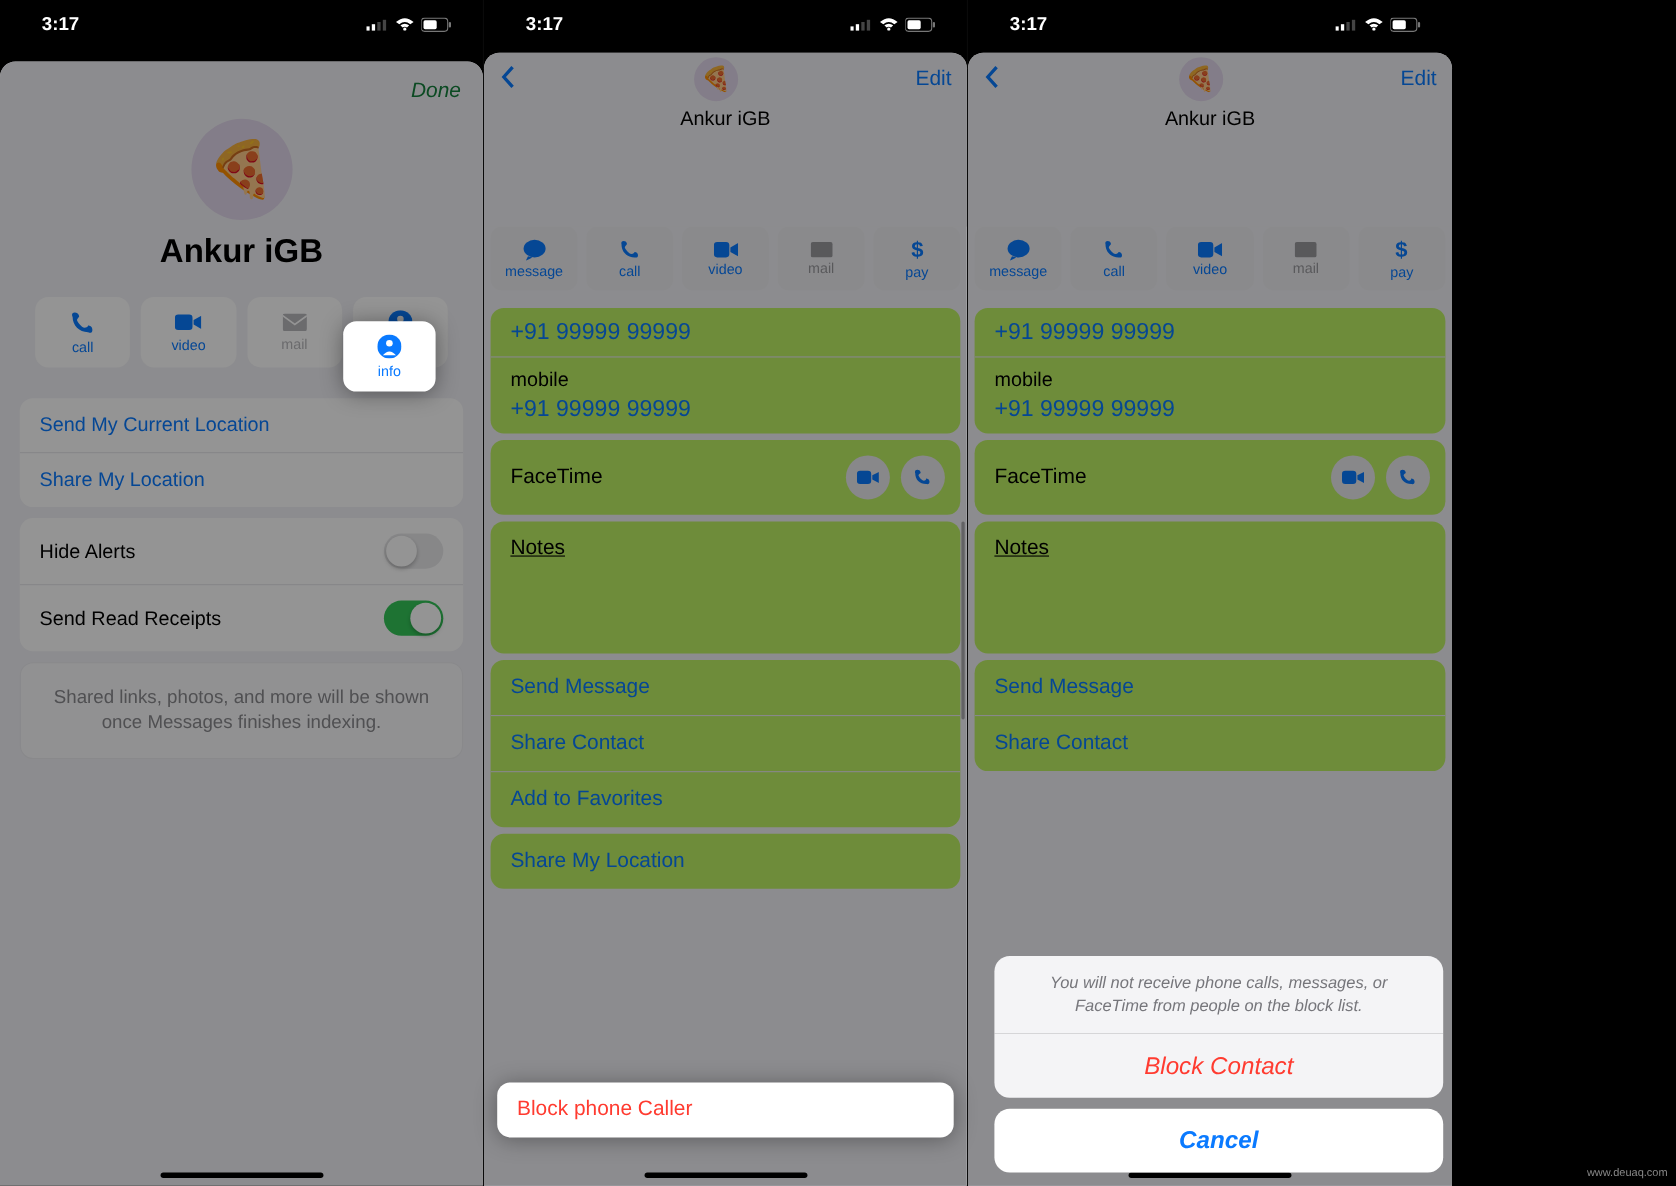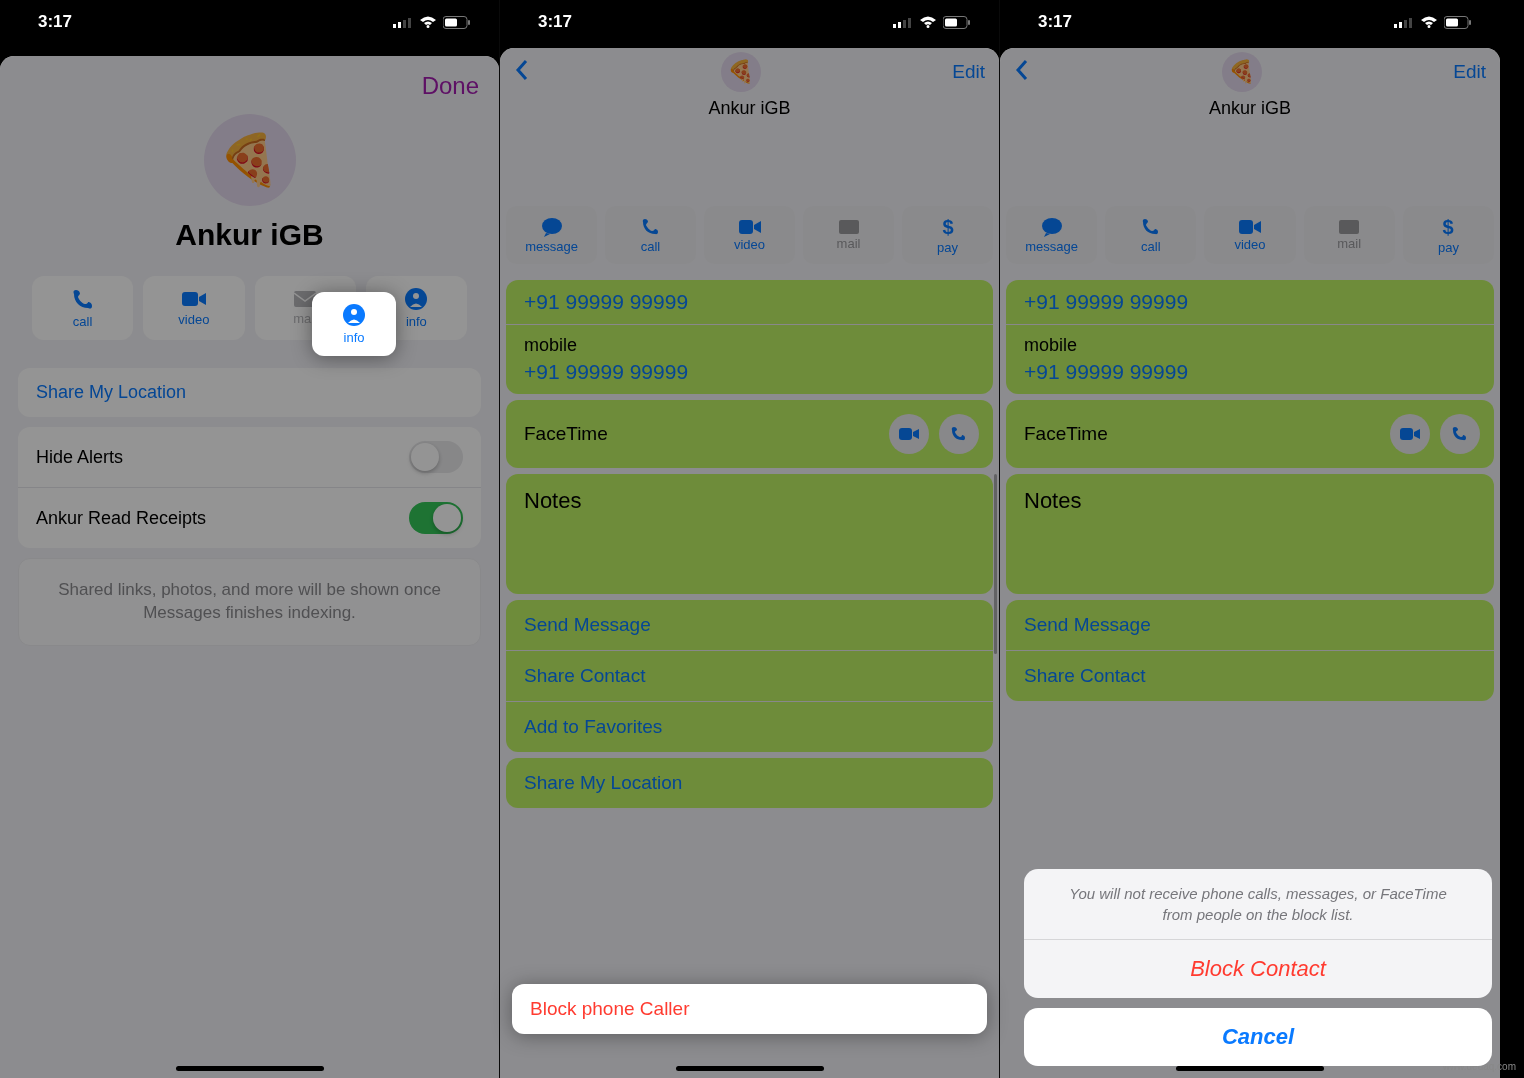--- a/index.html
+++ b/index.html
@@ -1,27 +1,27 @@
 <!DOCTYPE html>
 <html><head>
 <meta charset="utf-8">
 <style>
   * { box-sizing: border-box; margin: 0; padding: 0; font-family: -apple-system, "Helvetica Neue", Arial, sans-serif; -webkit-font-smoothing: antialiased; }
   body { background: #000; width: 1524px; height: 1078px; overflow: hidden; position: relative; }
   .watermark { position: absolute; right: 8px; bottom: 6px; color: #888; font-size: 10px; }
   .phones { display: flex; width: 100%; height: 100%; }
-  .phone { width: 500px; height: 100%; background: #000; position: relative; border-right: 1px solid rgba(255,255,255,0.04); }
+  .phone { width: 440px; height: 100%; background: #000; position: relative; border-right: 1px solid rgba(255,255,255,0.04); }
   .phone:last-child { border-right: none; }
   .statusbar { height: 44px; display: flex; justify-content: space-between; align-items: center; padding: 0 28px 0 38px; color: #fff; font-size: 17px; font-weight: 600; }
   .sb-right { display: flex; align-items: center; gap: 6px; }
   .sheet { position: absolute; left: 0; right: 0; top: 56px; bottom: 0; background: #f2f2f6; border-radius: 14px 14px 0 0; overflow: hidden; }
   .dim-overlay::after { content:""; position:absolute; inset:0; background:rgba(0,0,0,0.42); pointer-events:none; border-radius: 14px 14px 0 0;}
   
   .header1 { display:flex; justify-content:flex-end; padding: 16px 20px 6px; }
-  .done { color:#a21caf; font-size:24px; }
+  .done { color:#15803d; font-size:19px;font-style:italic; }
   .avatar-big { width: 92px; height:92px; border-radius:50%; background:#e2d7ec; display:flex; align-items:center;justify-content:center; font-size:50px; margin: 8px auto 12px; }
   .name-big { text-align:center; font-size:30px; font-weight:700; color:#000; margin-bottom: 24px;}
   .action-row { display:flex; gap:10px; padding: 0 32px 18px; }
   .action-btn { flex:1; background:#fff; border-radius:12px; height:64px; display:flex; flex-direction:column; align-items:center; justify-content:center; gap:4px;}
   .action-btn.disabled .a-label, .action-btn.disabled svg { color:#b8b8bc; fill:#b8b8bc; }
   .a-label { font-size: 13px; color:#0a7aff; }
   .action-btn svg { fill:#0a7aff; }
   .action-row2 { display:flex; gap:8px; padding: 0 6px 10px; }
   .action-btn2 { flex:1; background:#eeeef2; border-radius:10px; height:58px; display:flex; flex-direction:column; align-items:center; justify-content:center; gap:2px;}
   .action-btn2 .a-label { font-size: 13px; color:#0a7aff; }
@@ -43,21 +43,21 @@
   .nav .edit { color:#0a7aff; font-size:19px; }
   .content { position:absolute; left:0; right:0; top:158px; bottom:0; overflow:hidden; background:#f2f2f6;}
   .card2 { margin: 6px; background:#bef264; border-radius:12px; overflow:hidden;}
   .cell2 { padding: 10px 18px; }
   .num { color:#0a7aff; font-size: 21px; font-weight:400; }
   .label { color:#000; font-size:18px; margin-bottom:4px;}
   .ftrow { display:flex; align-items:center; justify-content:space-between; padding: 14px 14px 14px 18px;}
   .ftrow .ft { color:#000; font-size:19px; }
   .circ { width:40px;height:40px;border-radius:50%;background:#eaeaee;display:flex;align-items:center;justify-content:center;}
   .circ svg{fill:#0a7aff;}
-  .notes { height:120px; padding:14px 18px; color:#000; font-size:22px;}
+  .notes { height:120px; padding:14px 18px; color:#000; font-size:19px;text-decoration:underline;}
   .linkcell { padding: 14px 18px; font-size:19px; color:#0a7aff;}
   .linkcell + .linkcell { border-top:1px solid #eaeaee;}
   .linkcell.red { color:#ff3b30; }
   .highlighted { position: relative; z-index: 5; box-shadow: 0 2px 20px rgba(0,0,0,0.35); border-radius: 12px; background:#fff; margin: 4px 6px;}
   
   .sheet-modal { position:absolute; left:24px; right:8px; bottom:12px; z-index:10;font-style:italic; }
   .sheet-card { background: rgba(248,248,250,0.96); border-radius: 14px; overflow:hidden; margin-bottom:10px;}
   .sheet-msg { padding: 14px 40px; text-align:center; color:#76767b; font-size:15px; line-height:1.4; border-bottom:1px solid rgba(0,0,0,0.12);}
   .sheet-action { padding: 16px 0; text-align:center; color:#ff3b30; font-size:22px; }
   .sheet-cancel { background:#fff; border-radius:14px; text-align:center; padding: 16px 5px; color:#0a7aff; font-size:22px; font-weight:600;}
@@ -126,31 +126,32 @@
       <div class="action-btn">
         <svg width="22" height="22">
               <circle cx="11" cy="11" r="11"></circle>
               <circle cx="11" cy="8" r="3" fill="#fff"></circle>
               <path d="M5 19 Q11 12 17 19" fill="#fff"></path>
             </svg>
         <span class="a-label">info</span>
       </div>
     </div>
     <div class="card">
+      <div class="cell">Send My Current Location</div>
       <div class="cell">Share My Location</div>
     </div>
     <div class="card">
       <div class="cell black">
         <span>Hide Alerts</span>
         <div class="toggle">
               <div class="knob"></div>
             </div>
       </div>
       <div class="cell black">
-        <span>Ankur Read Receipts</span>
+        <span>Send Read Receipts</span>
         <div class="toggle on">
               <div class="knob"></div>
             </div>
       </div>
     </div>
     <div class="note-card">Shared links, photos, and more will be shown once Messages finishes indexing.</div>
   </div>
 
   <div class="info-highlight">
     <svg width="22" height="22">

